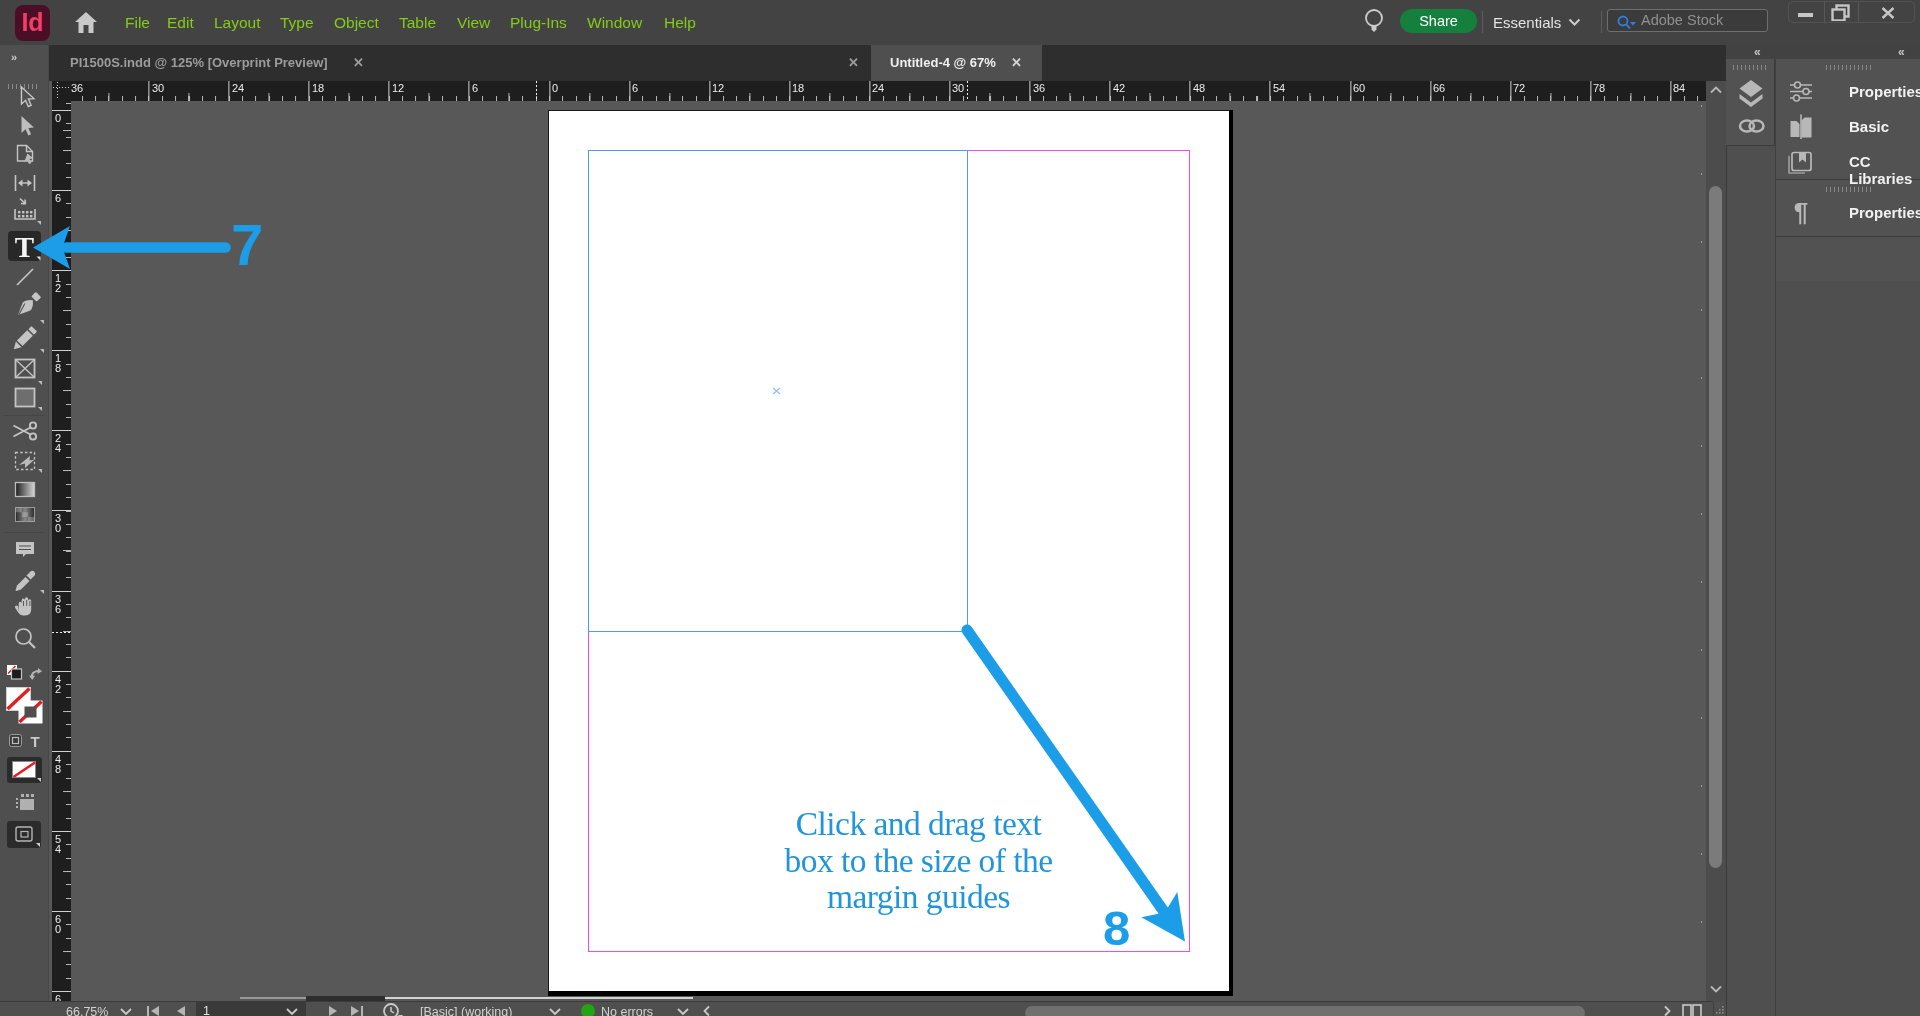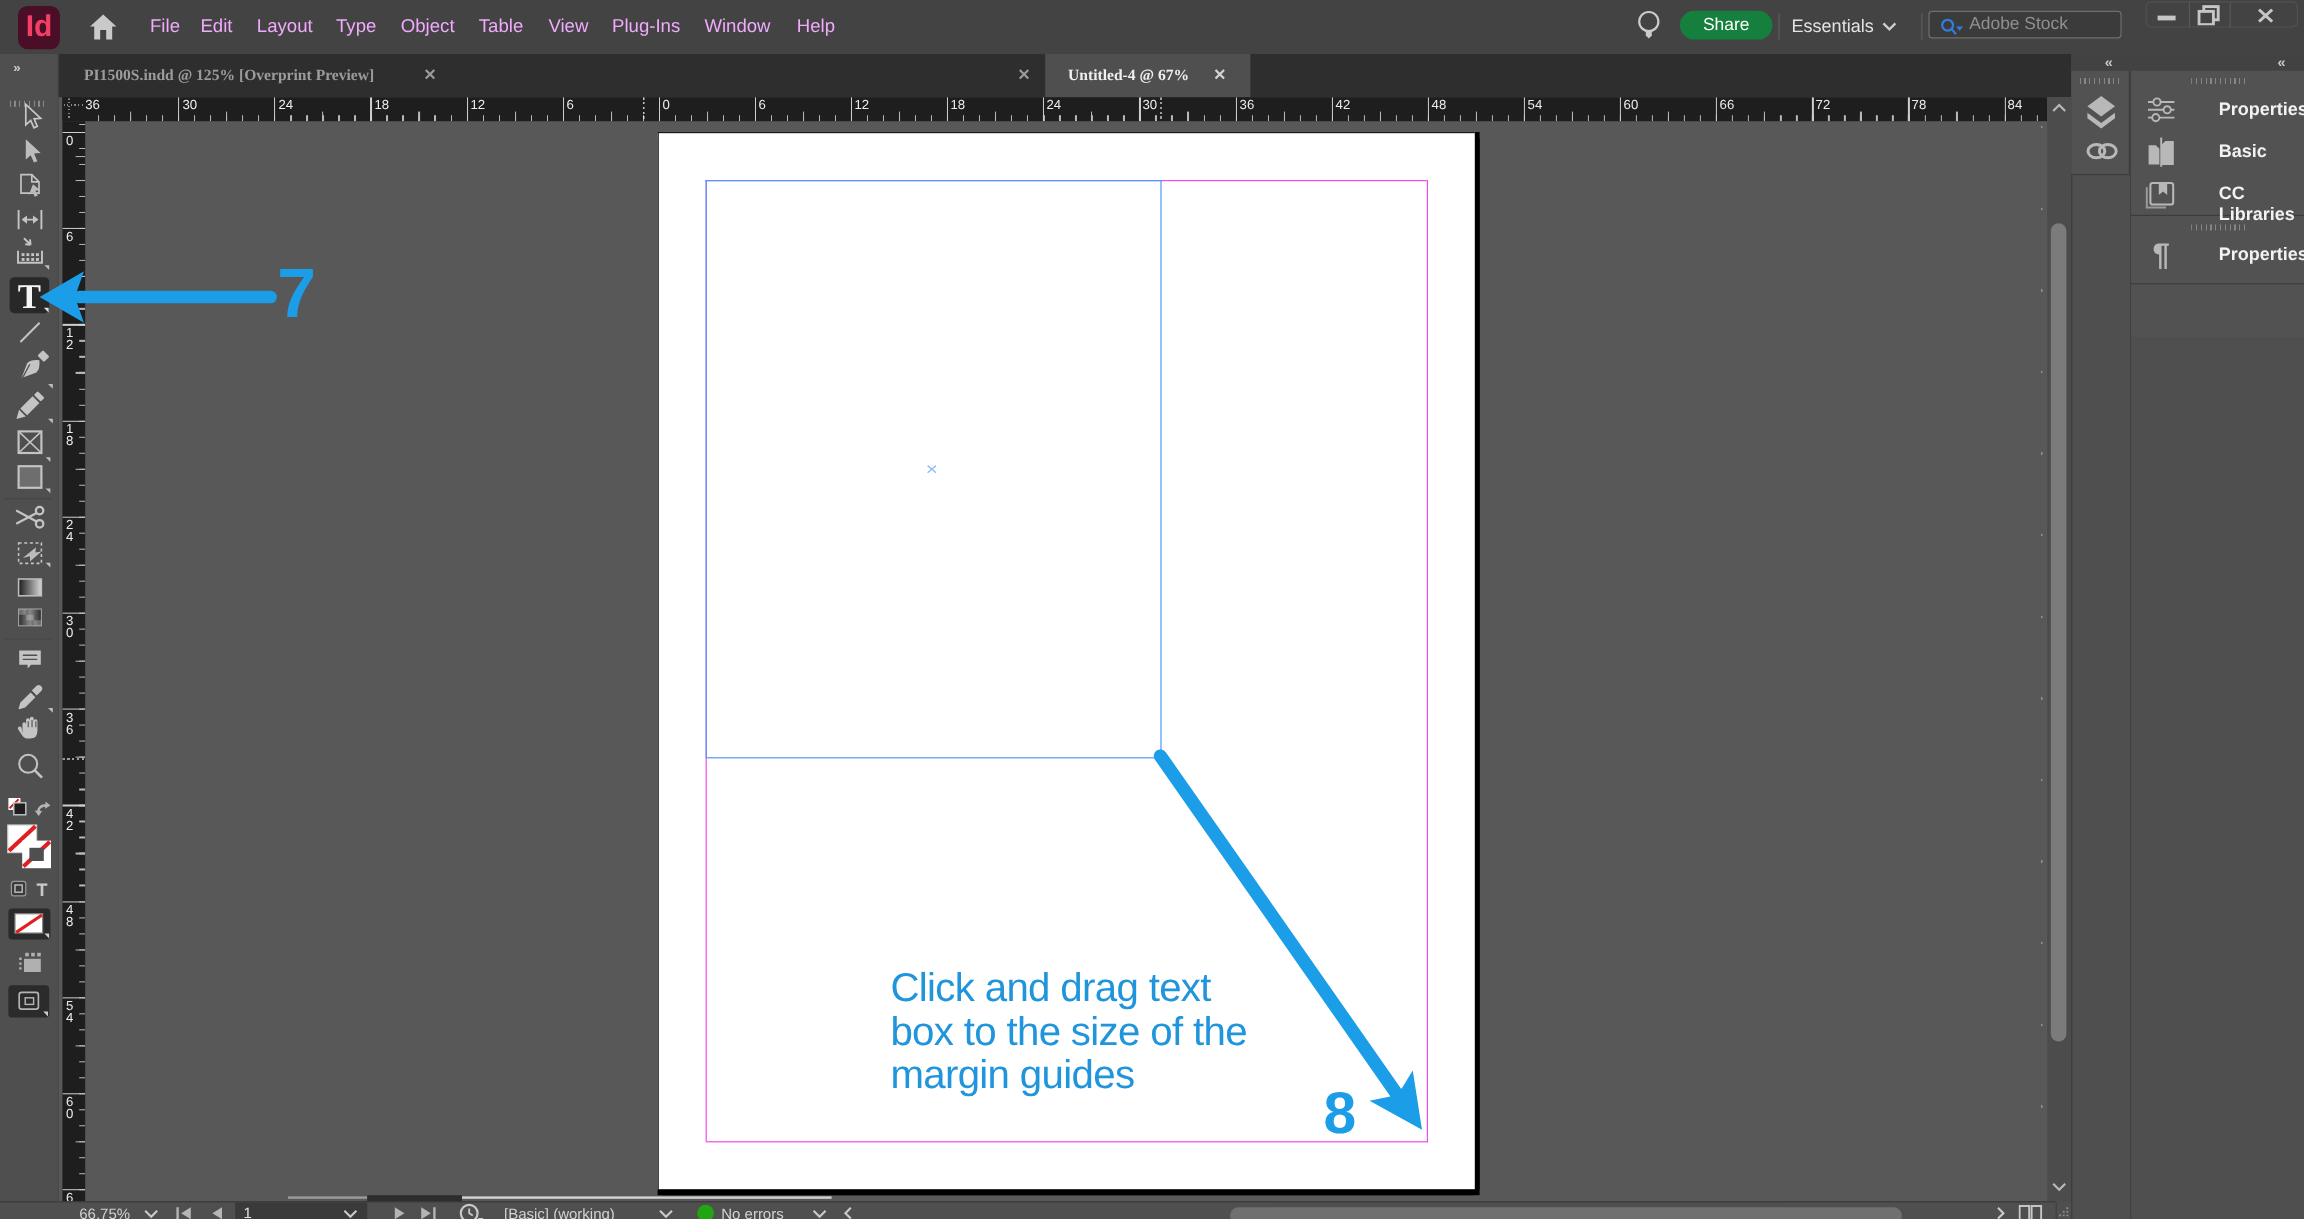--- a/index.html
+++ b/index.html
@@ -4,23 +4,23 @@
 <style>
 * { margin:0; padding:0; box-sizing:border-box; }
 html,body { width:1920px; height:1016px; overflow:hidden; background:#585858;
   font-family:"Liberation Sans", sans-serif; }
 #app { position:absolute; left:0; top:0; width:1920px; height:1016px; }
 .abs { position:absolute; }
 
 #menubar { position:absolute; left:0; top:0; width:1920px; height:45px; background:#434343; }
 #logo { position:absolute; left:15px; top:5px; width:35px; height:36px; background:#4a0e26;
   border-radius:8px; color:#f33f66; font-weight:bold; font-size:25px; text-align:center; line-height:34px; }
-.menuitem { position:absolute; top:0; height:45px; line-height:45px; color:#f0abfc; font-size:15.5px; }
-
-#tabbar { position:absolute; left:48px; top:45px; width:1678px; height:36px; background:#2e2e2e;font-family:Liberation Serif, serif; }
+.menuitem { position:absolute; top:0; height:45px; line-height:45px; color:#84cc16; font-size:15.5px; }
+
+#tabbar { position:absolute; left:48px; top:45px; width:1678px; height:36px; background:#2e2e2e; }
 .tabtxt { position:absolute; top:0; height:36px; line-height:36px; color:#9c9c9c; font-size:13px; font-weight:bold; white-space:pre; }
 #activetab { position:absolute; left:823px; top:0; width:171px; height:36px; background:#4f4f4f; }
 
 #hruler { position:absolute; left:52px; top:81px; width:1654px; height:20px; background:#1e1e1e; overflow:hidden; }
 #hruler .minor { position:absolute; left:0; bottom:0; width:100%; height:5px;
   background:repeating-linear-gradient(to right,#b9b9b9 0 1px,transparent 1px 13.35px);
   background-position-x:3.05px; }
 #hruler .mid { position:absolute; left:0; bottom:0; width:100%; height:8px;
   background:repeating-linear-gradient(to right,#b9b9b9 0 1px,transparent 1px 80.1px);
   background-position-x:56.45px; }
@@ -56,22 +56,22 @@
 #propcol { position:absolute; left:50px; top:14px; width:144px; height:222px; background:#525252; }
 .docklabel { position:absolute; left:99px; color:#f2f2f2; font-size:15px; font-weight:bold;padding-left:24px; }
 
 #vscroll { position:absolute; left:1706px; top:81px; width:20px; height:921px; background:#4c4c4c; }
 #vthumb { position:absolute; left:3px; top:105px; width:13px; height:682px; background:#7b7b7b; border-radius:7px; }
 
 #statusbar { position:absolute; left:0; top:1001px; width:1713px; height:15px; background:#4f4f4f; border-top:1px solid #3a3a3a; }
 .stxt { position:absolute; top:3px; color:#d2d2d2; font-size:12.5px; }
 #hthumb { position:absolute; left:1025px; top:4px; width:560px; height:14px; background:#707070; border-radius:7px; }
 
-#doctext { position:absolute; left:742px; top:806px; width:353px; 
-  color:#2095dc; font-size:33.5px; line-height:36.5px; letter-spacing:-0.55px; }
+#doctext { position:absolute; left:742px; top:806px; width:353px; text-align:center;
+  color:#2095dc; font-size:33.5px; line-height:36.5px; letter-spacing:-0.55px;font-family:Liberation Serif, serif; }
 #num7 { position:absolute; left:231px; top:211px; color:#1b9de8; font-size:58px; font-weight:bold; }
 #num8 { position:absolute; left:1103px; top:900px; color:#1b9de8; font-size:49px; font-weight:bold; }
 </style>
 </head>
 <body>
 <div id="app">
 
   <div id="canvas"></div>
   <div id="page"></div>
   <div class="guide" style="left:588px;top:150px;width:601px;height:1px"></div>

